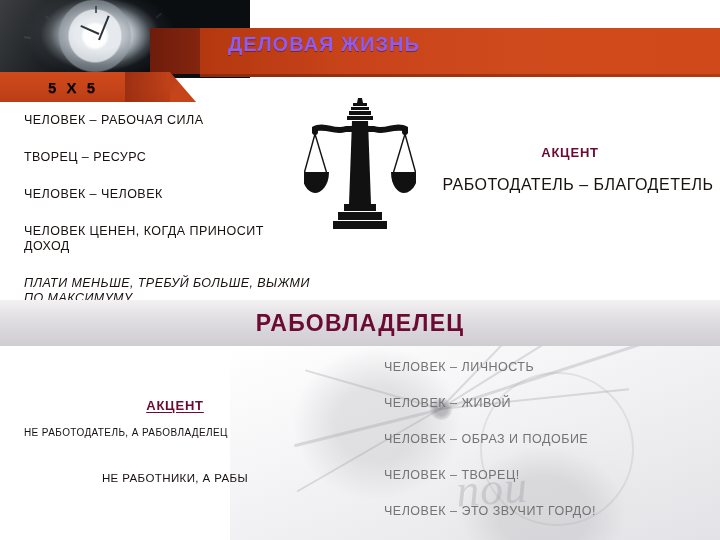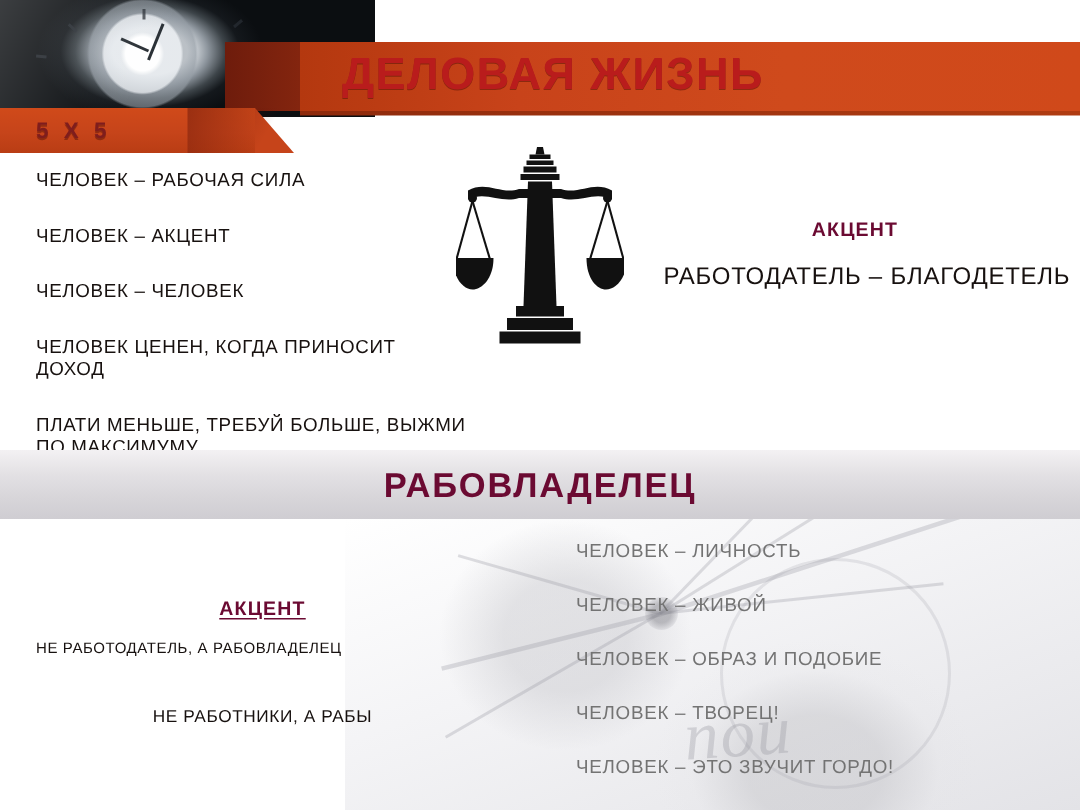--- a/index.html
+++ b/index.html
@@ -67,24 +67,24 @@
   .title-band-under {
     position: absolute;
     left: 200px; top: 74px;
     width: 520px; height: 3px;
     background: linear-gradient(90deg, #8e2a0c 0%, #b03c12 100%);
   }
   .title-text {
     position: absolute;
     left: 228px; top: 33px;
     width: 480px;
-    font-size: 30px;
+    font-size: 20px;
     font-weight: bold;
     letter-spacing: 1.0px;
-    color: #b91c1c;
+    color: #8b5cf6;
     text-shadow: 0 1px 0 rgba(90,20,8,0.55);
     white-space: nowrap;
   }
 
   
   .badge-band {
     position: absolute;
     left: 0px; top: 72px;
     width: 170px; height: 30px;
     background: linear-gradient(180deg, #d04a1a 0%, #c6441a 55%, #b93d14 100%);
@@ -98,45 +98,45 @@
     border-color: transparent transparent transparent #c6441a;
   }
   .badge-shadow {
     position: absolute;
     left: 125px; top: 72px;
     width: 72px; height: 30px;
     background: linear-gradient(120deg, rgba(110,25,10,0.55) 0%, rgba(110,25,10,0.0) 70%);
   }
   .badge-text {
     position: absolute;
-    left: 24px; top: 79px;
+    left: 48px; top: 79px;
     font-size: 15px;
     font-weight: bold;
     letter-spacing: 3px;
-    color: #7f1d1d;
+    color: #000000;
     text-shadow: 0 1px 0 rgba(90,20,8,0.5);
     white-space: nowrap;
   }
 
   
   .left-list {
     position: absolute;
     left: 14px; top: 113px;
     width: 340px;
   }
   .left-list .line {
     font-size: 12.5px;
     letter-spacing: 0.45px;
     color: #17110f;
     line-height: 15px;
     margin-bottom: 22px;
     white-space: pre-line;
     margin-left: 10px;
   }
-  .left-list .line.last { margin-bottom: 0; }
+  .left-list .line.last { margin-bottom: 0; font-style: italic; }
 
   
   .scales {
     position: absolute;
     left: 304px; top: 96px;
     width: 112px; height: 134px;
   }
 
   
   .accent-top {
@@ -299,21 +299,21 @@
   <div class="title-band-under"></div>
   <div class="title-text">ДЕЛОВАЯ ЖИЗНЬ</div>
 
   <div class="badge-band"></div>
   <div class="badge-band-tail"></div>
   <div class="badge-shadow"></div>
   <div class="badge-text">5 X 5</div>
 
   <div class="left-list">
     <div class="line">ЧЕЛОВЕК – РАБОЧАЯ СИЛА</div>
-    <div class="line">ЧЕЛОВЕК – АКЦЕНТ</div>
+    <div class="line">ТВОРЕЦ – РЕСУРС</div>
     <div class="line">ЧЕЛОВЕК – ЧЕЛОВЕК</div>
     <div class="line">ЧЕЛОВЕК ЦЕНЕН, КОГДА ПРИНОСИТ
 ДОХОД</div>
     <div class="line last">ПЛАТИ МЕНЬШЕ, ТРЕБУЙ БОЛЬШЕ, ВЫЖМИ
 ПО МАКСИМУМУ</div>
   </div>
 
   <div class="scales">
     <svg width="112" height="134" viewBox="0 0 112 134" xmlns="http://www.w3.org/2000/svg">
 

